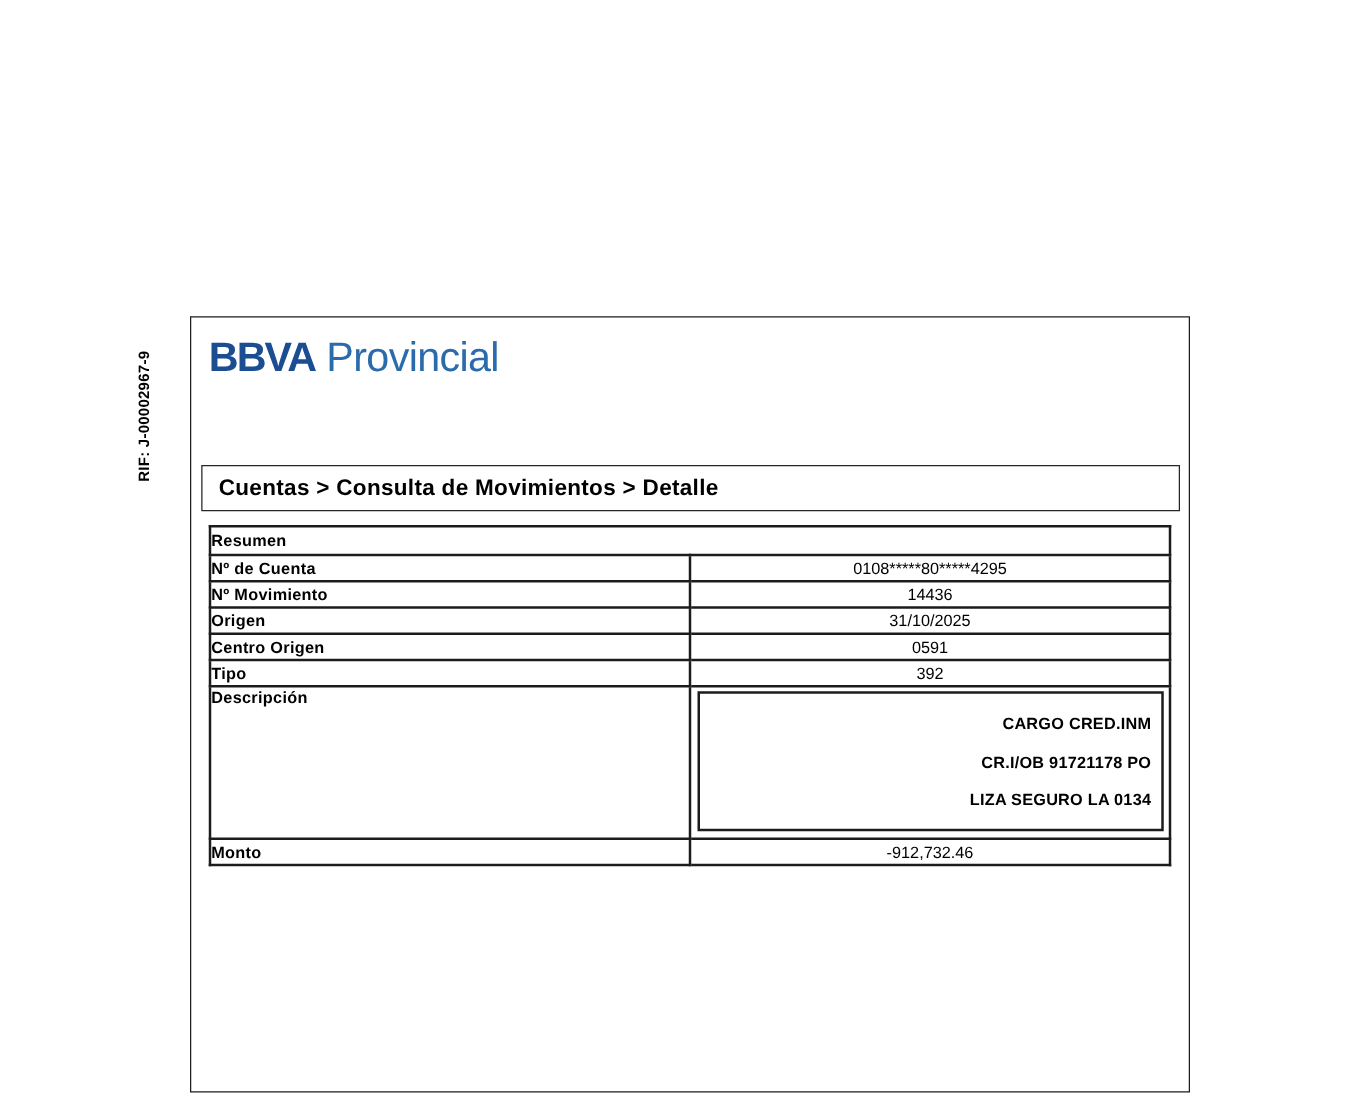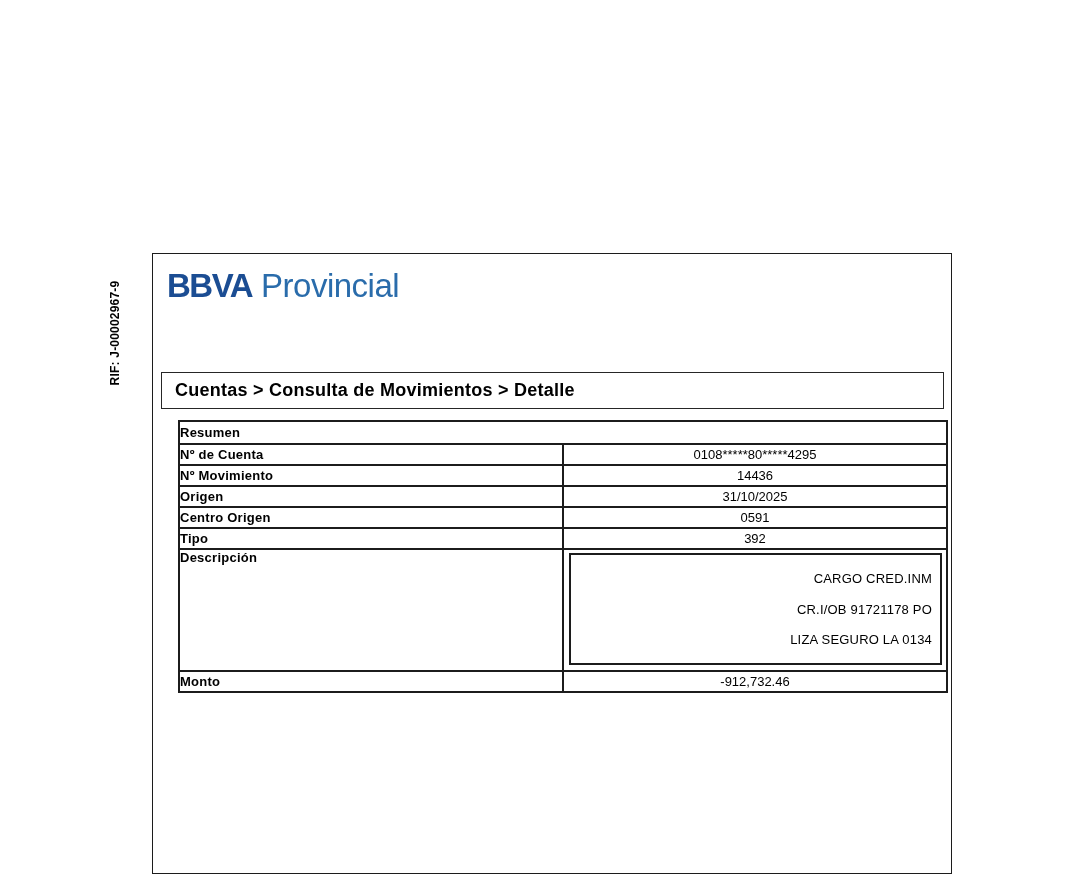--- a/index.html
+++ b/index.html
@@ -68,21 +68,20 @@
     letter-spacing: 0.25px;
     margin-top: 25px;
   }
   table.summary {
     position: absolute;
     left: 14px;
     top: 166px;
     width: 770px;
     border-collapse: collapse;
     table-layout: fixed;
-    margin-left: 11px;
   }
   table.summary td {
     border: 2px solid #1c1c1c;
     font-size: 13px;
     padding: 0;
     overflow: hidden;
   }
   td.hdr {
     height: 23px;
     font-weight: bold;
@@ -102,20 +101,21 @@
     padding-right: 6px;
     vertical-align: middle;
   }
   td.lbl-top {
     vertical-align: top;
     padding-top: 4px;
   }
   td.desccell {
     height: 120px;
     vertical-align: top;
+    font-weight: bold;
   }
   .descbox {
     margin: 3px 4px 5px 5px;
     height: 112px;
     border: 2px solid #1c1c1c;
     display: flex;
     flex-direction: column;
     justify-content: space-evenly;
     align-items: flex-end;
     padding-right: 8px;

